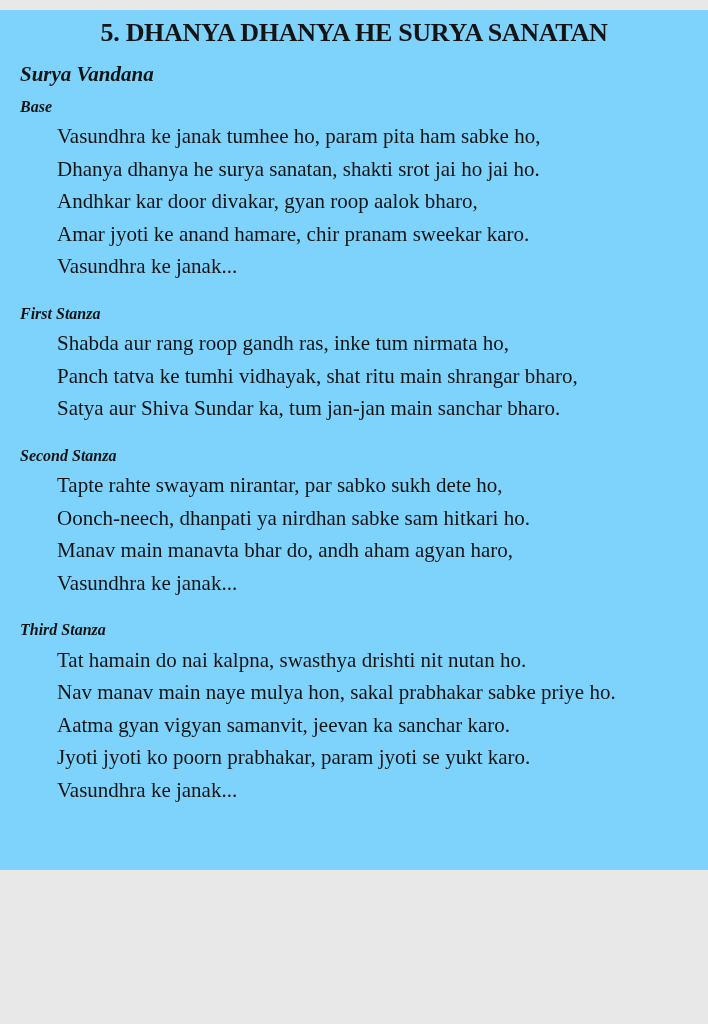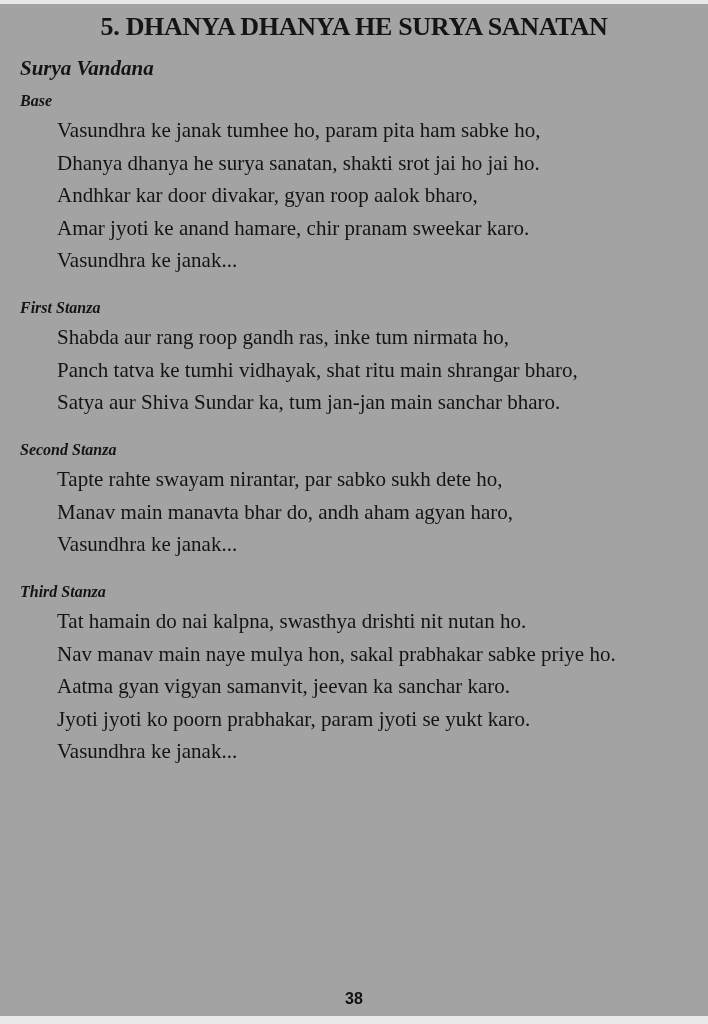--- a/index.html
+++ b/index.html
@@ -3,23 +3,23 @@
 <meta charset="utf-8">
 <style>
   html, body {
     margin: 0;
     padding: 0;
     background: #e8e8e8;
   }
   .page {
     position: relative;
     width: 708px;
-    height: 1012px;
-    margin: 4px auto;
-    background: #a3a3a3;
+    height: 860px;
+    margin: 10px auto;
+    background: #7dd3fc;
     color: #141414;
     font-family: "Liberation Serif", serif;
     overflow: hidden;
     box-sizing: border-box;
   }
   .title {
     margin: 8px 12px 0 12px;
     text-align: center;
     font-size: 26px;
     font-weight: bold;
@@ -85,20 +85,21 @@
   <h2 class="section-heading spaced">First Stanza</h2>
   <div class="stanza">
     <p class="line">Shabda aur rang roop gandh ras, inke tum nirmata ho,</p>
     <p class="line">Panch tatva ke tumhi vidhayak, shat ritu main shrangar bharo,</p>
     <p class="line">Satya aur Shiva Sundar ka, tum jan-jan main sanchar bharo.</p>
   </div>
 
   <h2 class="section-heading spaced">Second Stanza</h2>
   <div class="stanza">
     <p class="line">Tapte rahte swayam nirantar, par sabko sukh dete ho,</p>
+    <p class="line">Oonch-neech, dhanpati ya nirdhan sabke sam hitkari ho.</p>
     <p class="line">Manav main manavta bhar do, andh aham agyan haro,</p>
     <p class="line">Vasundhra ke janak...</p>
   </div>
 
   <h2 class="section-heading spaced">Third Stanza</h2>
   <div class="stanza">
     <p class="line">Tat hamain do nai kalpna, swasthya drishti nit nutan ho.</p>
     <p class="line">Nav manav main naye mulya hon, sakal prabhakar sabke priye ho.</p>
     <p class="line">Aatma gyan vigyan samanvit, jeevan ka sanchar karo.</p>
     <p class="line">Jyoti jyoti ko poorn prabhakar, param jyoti se yukt karo.</p>

